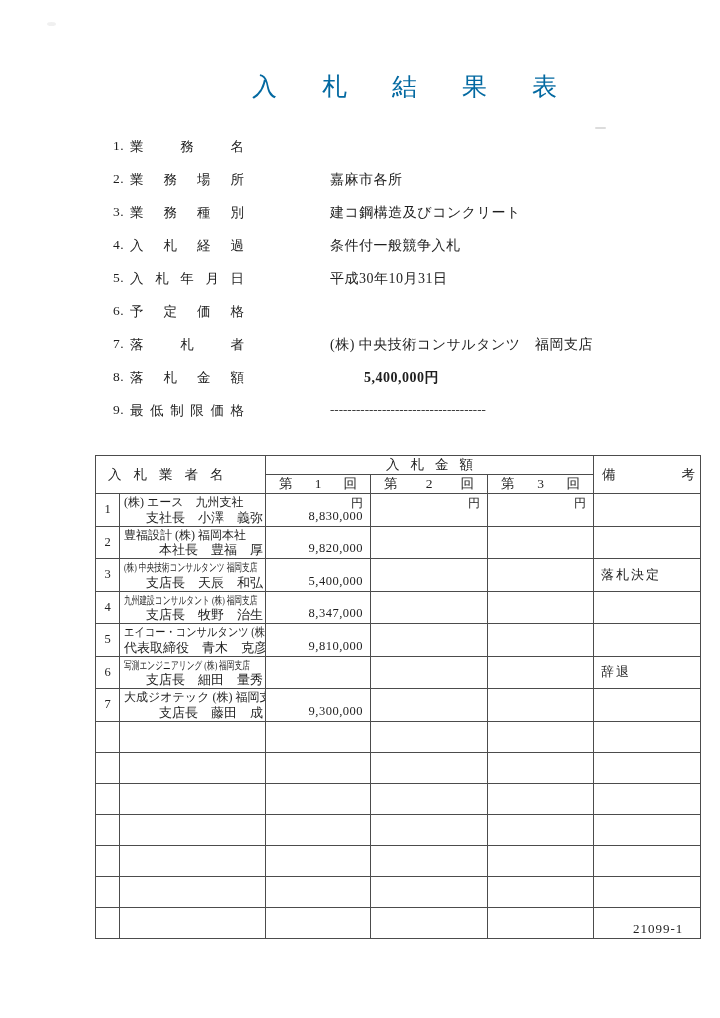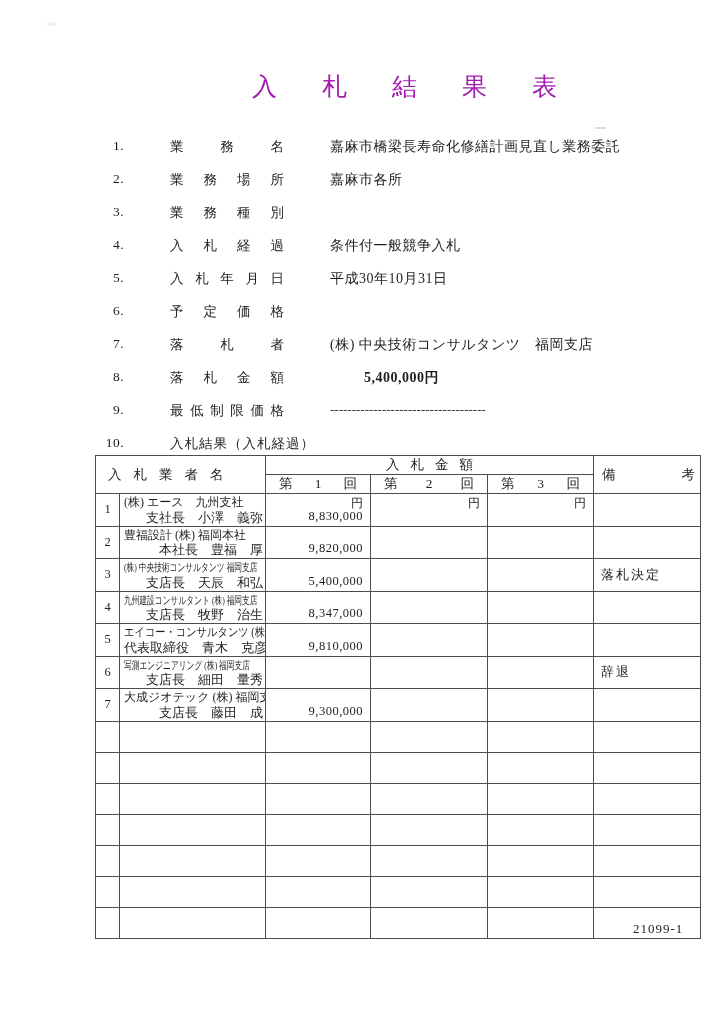--- a/index.html
+++ b/index.html
@@ -8,35 +8,34 @@
     position:relative;
     font-family:"Liberation Serif","DejaVu Serif",serif;
     color:#1e1e1e;
     overflow:hidden;
   }
 
   
   .doc-title {
     position:absolute; left:252px; top:70px;
     font-size:25px; letter-spacing:45px; white-space:nowrap;
-    color:#a21caf;
+    color:#0369a1;
   }
 
   
   .items { position:absolute; left:100px; top:138px; width:580px; }
   .item { position:relative; height:21px; margin-bottom:12px; font-size:13.5px; }
   .item-no {
     display:inline-block; width:24px; text-align:right;
     font-size:13.5px; letter-spacing:0.5px;
   }
   .item-label {
     position:absolute; left:30px; top:0; width:114px;
     text-align:justify; text-align-last:justify; text-justify:inter-character;
     font-size:13.5px;
-    margin-left:40px;
   }
   .item-value {
     position:absolute; left:230px; top:0; white-space:nowrap;
     font-size:14px; letter-spacing:0.5px;
   }
   .item:nth-child(6) .item-value { left:258px; }
   .item:nth-child(8) .item-value { left:264px;font-weight:bold; }
   .item:nth-child(9) .item-value { letter-spacing:0; font-size:13px; color:#333; }
   .item:nth-child(10) .item-label { width:auto; text-align:left; text-align-last:left; letter-spacing:1px; }
 
@@ -83,30 +82,30 @@
 
 <div class="artifact1"></div>
 <div class="artifact2"></div>
 
 <div class="doc-title">入札結果表</div>
 
 <div class="items">
   <div class="item">
     <span class="item-no">1.</span>
     <span class="item-label">業務名</span>
-    <span class="item-value">嘉麻市橋梁長寿命化修繕計画見直し業務委託</span>
   </div>
   <div class="item">
     <span class="item-no">2.</span>
     <span class="item-label">業務場所</span>
     <span class="item-value">嘉麻市各所</span>
   </div>
   <div class="item">
     <span class="item-no">3.</span>
     <span class="item-label">業務種別</span>
+    <span class="item-value">建コ鋼構造及びコンクリート</span>
   </div>
   <div class="item">
     <span class="item-no">4.</span>
     <span class="item-label">入札経過</span>
     <span class="item-value">条件付一般競争入札</span>
   </div>
   <div class="item">
     <span class="item-no">5.</span>
     <span class="item-label">入札年月日</span>
     <span class="item-value">平成30年10月31日</span>
@@ -122,24 +121,20 @@
   </div>
   <div class="item">
     <span class="item-no">8.</span>
     <span class="item-label">落札金額</span>
     <span class="item-value">5,400,000円</span>
   </div>
   <div class="item">
     <span class="item-no">9.</span>
     <span class="item-label">最低制限価格</span>
     <span class="item-value">------------------------------------</span>
-  </div>
-  <div class="item">
-    <span class="item-no">10.</span>
-    <span class="item-label">入札結果（入札経過）</span>
   </div>
 </div>
 
 <table class="bid-table">
   <colgroup>
     <col style="width:24px">
       <col style="width:146px">
       <col style="width:105px">
     <col style="width:117px">
       <col style="width:106px">

